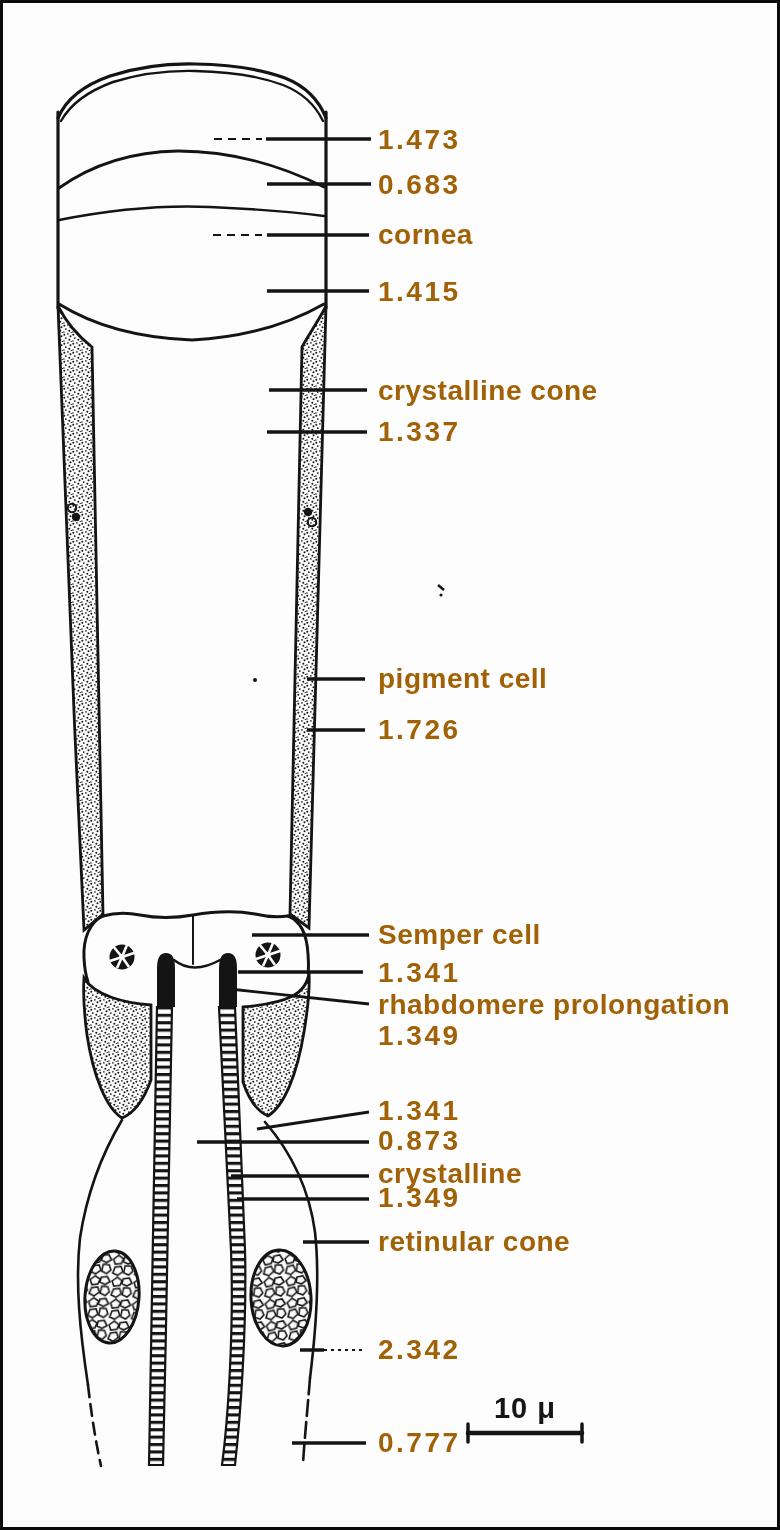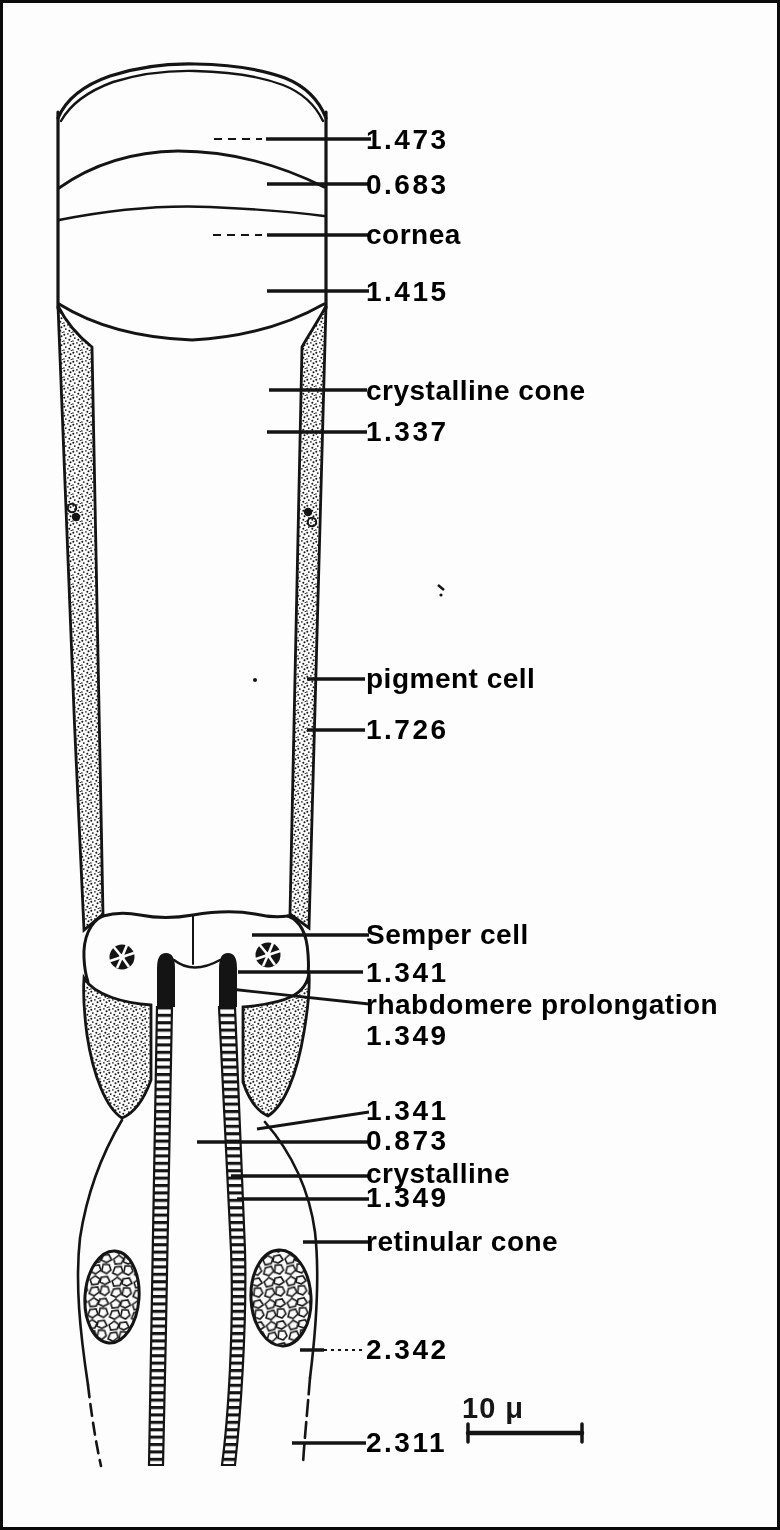--- a/index.html
+++ b/index.html
@@ -4,27 +4,27 @@
 <style>
   html,body{margin:0;padding:0;}
   body{
     width:780px;height:1530px;position:relative;overflow:hidden;
     background:#fdfdfd;
     font-family:"Liberation Sans",sans-serif;
   }
   .frame{position:absolute;inset:0;border:3px solid #0b0b0b;pointer-events:none;z-index:5;}
   #diagram-svg{position:absolute;left:0;top:0;z-index:1;}
   .lbl{
-    position:absolute;left:366px;color:#000000;
+    position:absolute;left:378px;color:#a16207;
     font-size:28px;font-weight:bold;line-height:32px;
     white-space:nowrap;letter-spacing:.5px;z-index:3;
   }
   .num{letter-spacing:2.5px;}
   .scale-lbl{
-    position:absolute;left:462px;top:1392px;width:126px;
+    position:absolute;left:462px;top:1392px;width:126px;text-align:center;
     color:#161616;font-size:29px;font-weight:bold;line-height:32px;z-index:3;
     letter-spacing:1px;
   }
 </style>
 </head>
 <body>
 
 <div class="frame"></div>
 
 <svg id="diagram-svg" width="780" height="1530" viewBox="0 0 780 1530">
@@ -185,15 +185,15 @@
   <div class="lbl" style="top:919px">Semper cell</div>
   <div class="lbl num" style="top:957px">1.341</div>
   <div class="lbl" style="top:989px">rhabdomere prolongation</div>
   <div class="lbl num" style="top:1020px">1.349</div>
   <div class="lbl num" style="top:1095px">1.341</div>
   <div class="lbl num" style="top:1125px">0.873</div>
   <div class="lbl" style="top:1158px">crystalline</div>
   <div class="lbl num" style="top:1182px">1.349</div>
   <div class="lbl" style="top:1226px">retinular cone</div>
   <div class="lbl num" style="top:1334px">2.342</div>
-  <div class="lbl num" style="top:1427px">2.311</div>
+  <div class="lbl num" style="top:1427px">0.777</div>
   <div class="scale-lbl">10 μ</div>
 </div>
 
 </body></html>

